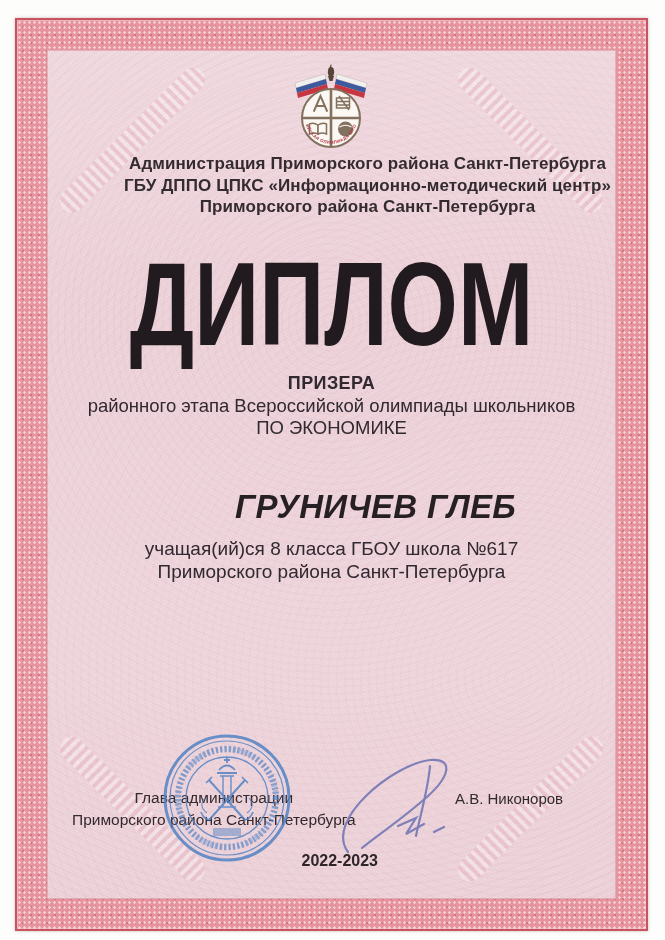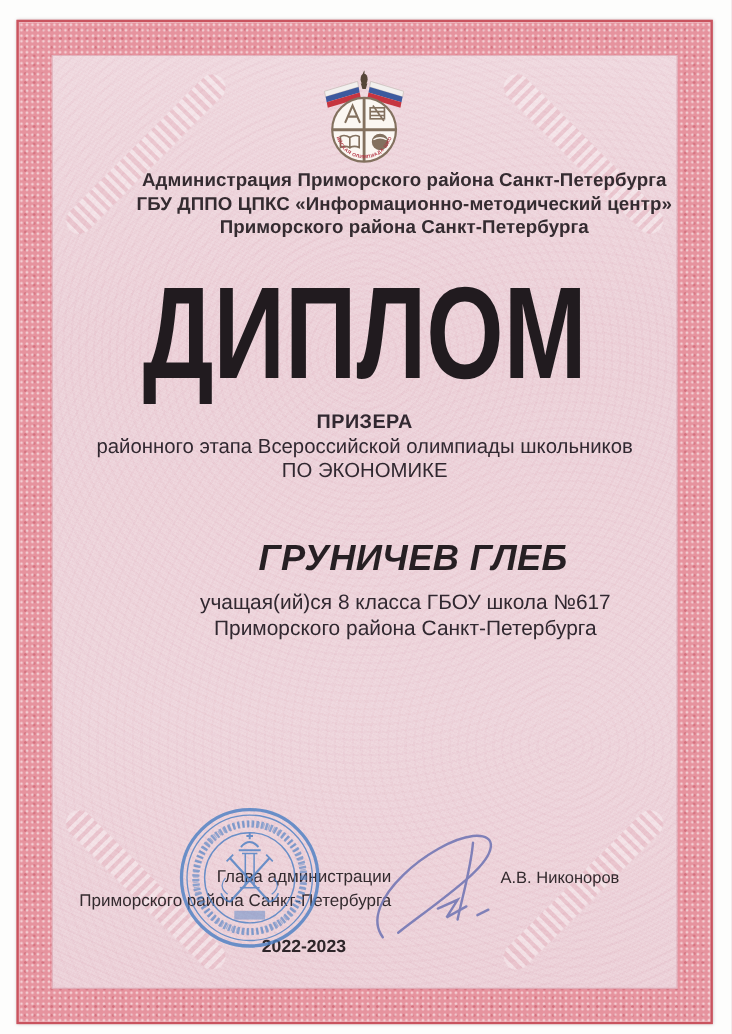--- a/index.html
+++ b/index.html
@@ -45,29 +45,29 @@
   .logo{left:238px;top:12px;position:absolute;}
   .issuer{top:103px;font-size:17px;line-height:21.5px;font-weight:700;letter-spacing:.1px;color:#342b30;margin-left:36px;}
   .title{
     top:194px;font-size:119px;line-height:119px;font-weight:700;color:#211b1f;
     transform:scaleX(.76);transform-origin:50% 50%;white-space:nowrap;
   }
   .award{top:322px;font-size:18.5px;line-height:22.5px;color:#312830;}
   .award .status{font-weight:700;font-size:18px;letter-spacing:.4px;}
   .awarded{top:410px;font-size:22px;font-weight:700;letter-spacing:.8px;color:#2e2529;}
   .recipient{top:438px;font-size:33px;font-weight:700;font-style:italic;letter-spacing:.3px;color:#261f23;margin-left:44px;}
-  .details{top:487px;font-size:19px;line-height:23px;color:#312830;padding-left:37px;}
+  .details{top:487px;font-size:19px;line-height:23px;color:#312830;}
   .footer-left{
     position:absolute;left:25px;top:737px;font-size:15.5px;line-height:21.5px;
-    text-align:right;color:#332a2e;z-index:1;
+    text-align:center;color:#332a2e;z-index:1;
   }
   .stamp{position:absolute;left:110px;top:678px;z-index:2;}
   .sig{position:absolute;left:285px;top:700px;z-index:2;}
   .signer{position:absolute;left:408px;top:740px;font-size:15px;color:#332a2e;white-space:nowrap;}
-  .year{position:absolute;left:191px;top:802px;width:140px;text-align:left;font-size:16px;font-weight:700;color:#2e2529;}
+  .year{position:absolute;left:191px;top:802px;width:140px;text-align:right;font-size:16px;font-weight:700;color:#2e2529;}
 </style>
 </head>
 <body>
 
 <div class="cert">
   <div class="inner">
 
     <div class="ornament orn-tl"></div>
     <div class="ornament orn-tr"></div>
     <div class="ornament orn-bl"></div>

